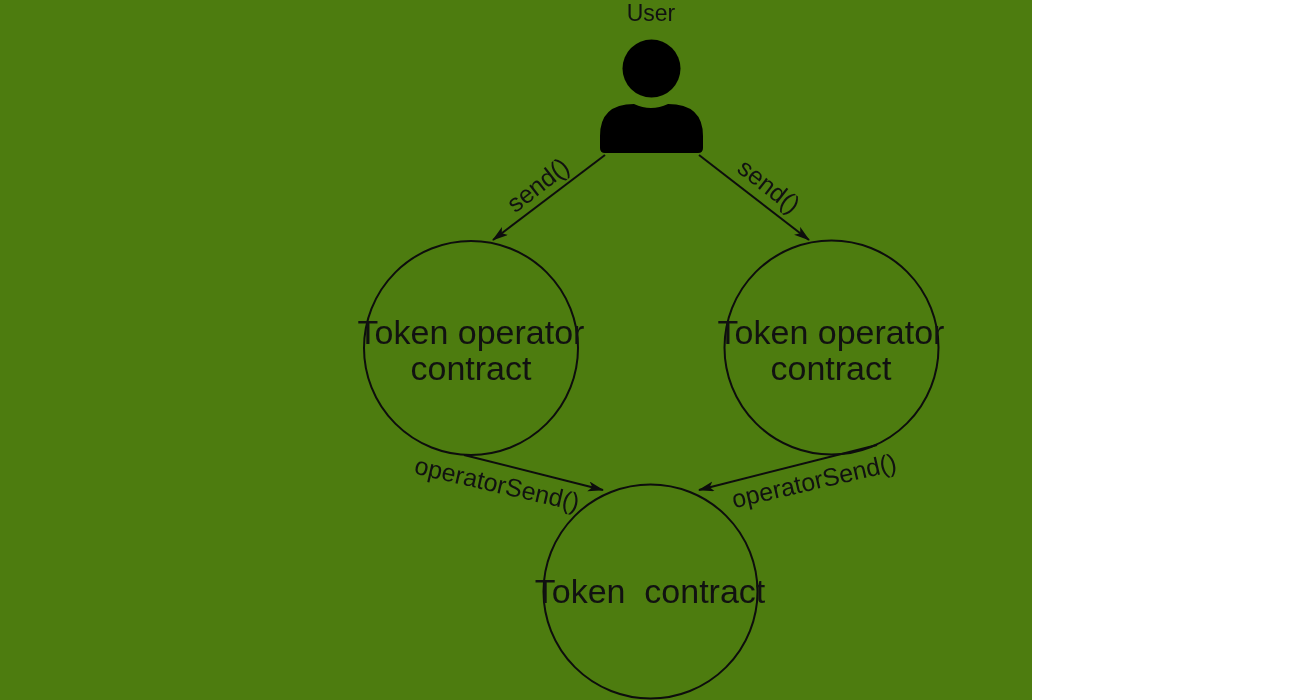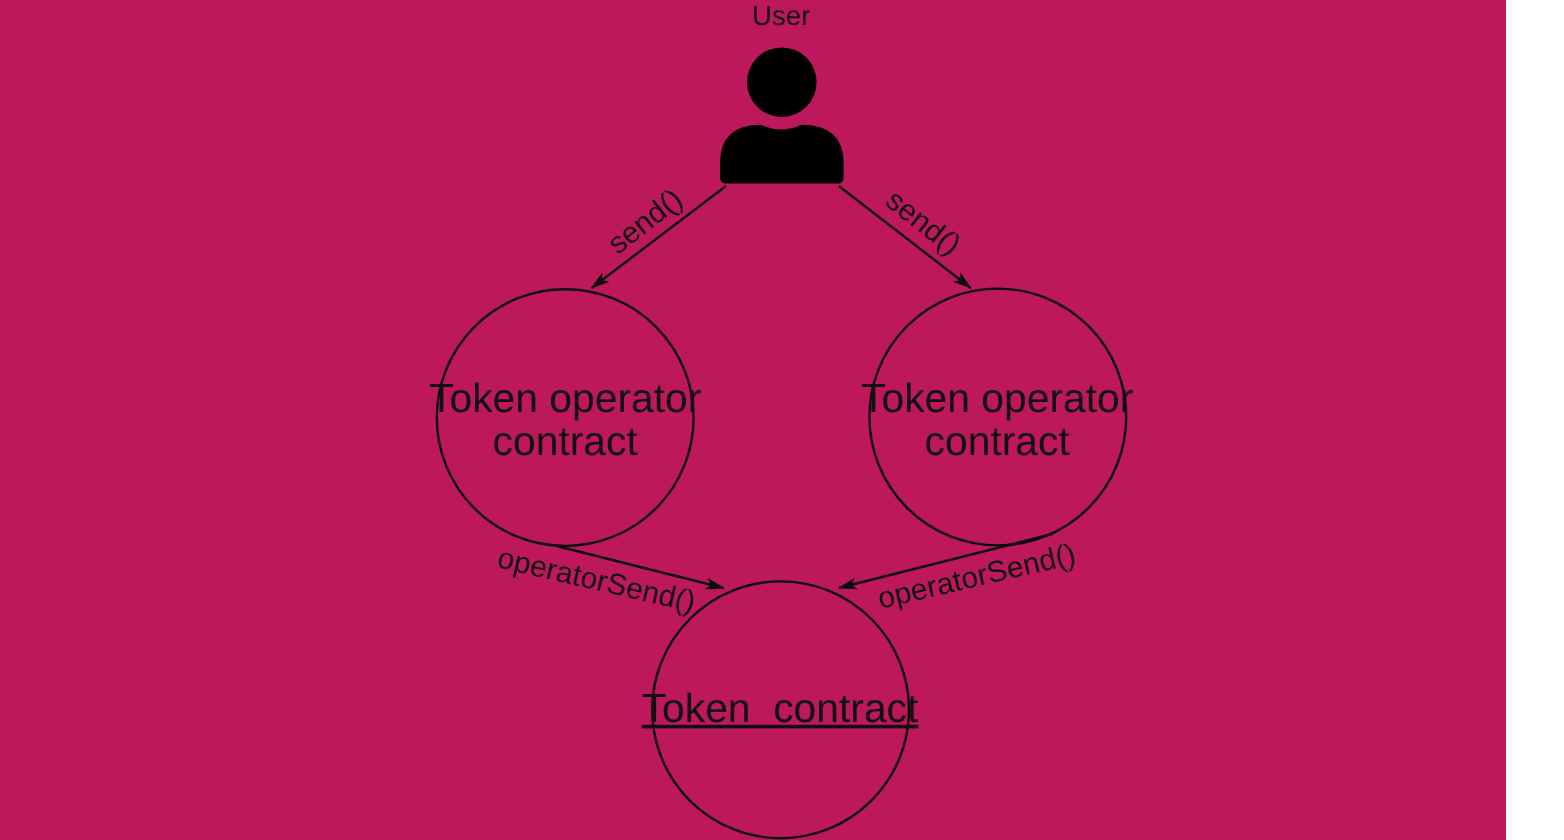--- a/index.html
+++ b/index.html
@@ -1,20 +1,20 @@
 <!DOCTYPE html>
 <html><head>
 <meta charset="utf-8">
 <style>
   html, body { margin: 0; padding: 0; }
   .canvas {
     position: relative;
-    width: 1255px;
+    width: 1032px;
     height: 700px;
-    background: #be185d;
+    background: #4d7c0f;
     font-family: "Liberation Sans", sans-serif;
     color: #111111;
     overflow: hidden;
   }
   svg.shapes {
     position: absolute;
     left: 0; top: 0;
     width: 1303px; height: 700px;
   }
   .label {
@@ -67,21 +67,21 @@
   <div class="label node-label" style="left:471px; top:350px;">
     <div>Token operator</div>
     <div>contract</div>
   </div>
 
   <div class="label node-label" style="left:831px; top:350px;">
     <div>Token operator</div>
     <div>contract</div>
   </div>
 
-  <div class="label node-label pre" style="left:650px; top:591px;text-decoration:underline;">Token  contract</div>
+  <div class="label node-label pre" style="left:650px; top:591px;">Token  contract</div>
 
   <div class="label edge-label rot-n38" style="left:538px; top:185px;">send()</div>
 
   <div class="label edge-label rot-p38" style="left:769px; top:186px;">send()</div>
 
   <div class="label edge-label rot-p13" style="left:497px; top:484px;">operatorSend()</div>
 
   <div class="label edge-label rot-n13" style="left:814px; top:481px;">operatorSend()</div>
 
 </div>

